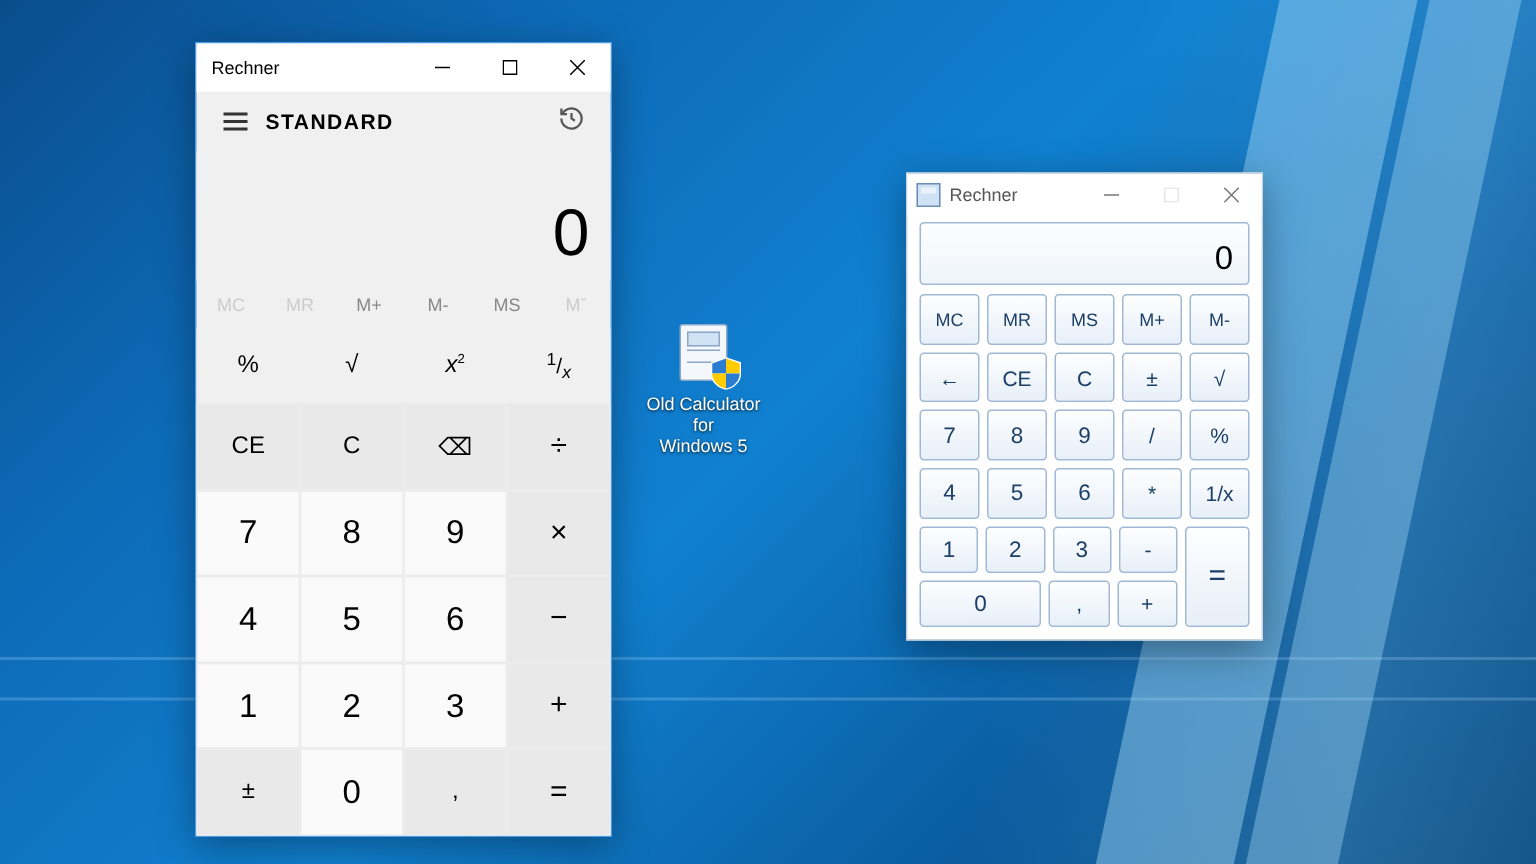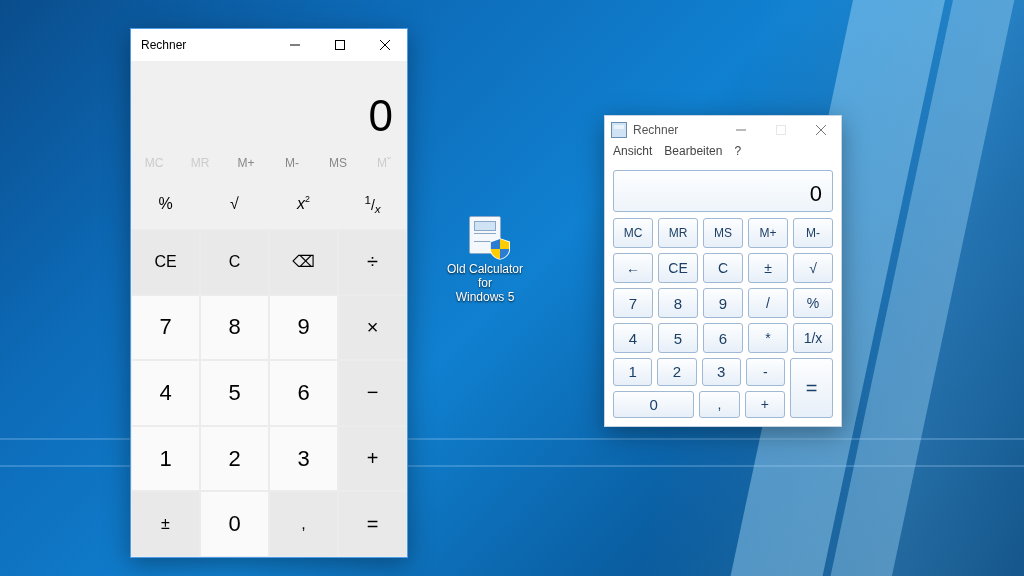--- a/index.html
+++ b/index.html
@@ -56,21 +56,21 @@
   .cm-grid { flex:1; display:grid; grid-template-columns:repeat(4,1fr); grid-template-rows:repeat(5,1fr);}
   .cm-grid > div { display:flex; align-items:center; justify-content:center; font-size:18px; cursor:pointer; border:1px solid #ececec;}
   .cm-grid .num { background:#fafafa; font-size:22px; font-weight:500;}
   .cm-grid .op  { background:#e9e9e9; font-size:20px;}
   .cm-grid .lite{ background:#e9e9e9; font-size:16px;}
   .sup{font-size:.55em;position:relative;top:-0.55em;}
   .frac{font-size:14px;}
 
   
   .desk-icon {
-    position:absolute; top:216px; left:440px; width:90px; text-align:center; cursor:pointer;
+    position:absolute; top:216px; left:424px; width:90px; text-align:center; cursor:pointer;
   }
   .desk-icon .glyph {
     width:42px; height:42px; margin:0 auto 4px; position:relative;
   }
   .calc-mini {
     width:32px; height:38px; background:#f4f7fb; border:1px solid #8aa8c8; border-radius:2px; margin:0 auto;
     position:relative;
   }
   .calc-mini::before{content:"";position:absolute;top:4px;left:4px;right:4px;height:8px;background:#cfe3f5;border:1px solid #8aa8c8;}
   .calc-mini::after{content:"";position:absolute;top:16px;left:4px;right:4px;bottom:4px;
@@ -152,20 +152,34 @@
           <rect x="0.5" y="0.5" width="9" height="9" fill="none" stroke="#000" stroke-width="1"></rect>
         </svg>
       </div>
     <div class="ctl close">
         <svg width="10" height="10">
           <line x1="0" y1="0" x2="10" y2="10" stroke="#000" stroke-width="1"></line>
           <line x1="10" y1="0" x2="0" y2="10" stroke="#000" stroke-width="1"></line>
         </svg>
       </div>
   </div>
+  <div class="cm-header">
+    <div class="cm-burger">
+        <div></div>
+      </div>
+    <div class="cm-mode">STANDARD</div>
+    <div class="spacer"></div>
+    <div class="cm-history-ic">
+      <svg width="18" height="18" viewBox="0 0 24 24" fill="none" stroke="#555" stroke-width="2">
+          <path d="M3 12a9 9 0 1 0 3-6.7L3 8"></path>
+          <polyline points="3 3 3 8 8 8"></polyline>
+          <polyline points="12 7 12 12 15 14"></polyline>
+        </svg>
+    </div>
+  </div>
   <div class="cm-display">0</div>
   <div class="cm-memrow">
     <div class="disabled">MC</div>
     <div class="disabled">MR</div>
     <div>M+</div>
     <div>M-</div>
     <div>MS</div>
     <div class="disabled">Mˇ</div>
   </div>
   <div class="cm-funcrow">
@@ -240,25 +254,20 @@
         <svg width="10" height="10">
           <rect x="0.5" y="0.5" width="9" height="9" fill="none" stroke="#bbb" stroke-width="1"></rect>
         </svg>
       </div>
     <div class="ctl">
         <svg width="10" height="10">
           <line x1="0" y1="0" x2="10" y2="10" stroke="#777" stroke-width="1"></line>
           <line x1="10" y1="0" x2="0" y2="10" stroke="#777" stroke-width="1"></line>
         </svg>
       </div>
-  </div>
-  <div class="co-menu">
-    <div>Ansicht</div>
-    <div>Bearbeiten</div>
-    <div>?</div>
   </div>
   <div class="co-display">0</div>
   <div class="co-pad">
     <div class="co-row">
       <div class="co-btn mem">MC</div>
       <div class="co-btn mem">MR</div>
       <div class="co-btn mem">MS</div>
       <div class="co-btn mem">M+</div>
       <div class="co-btn mem">M-</div>
     </div>

